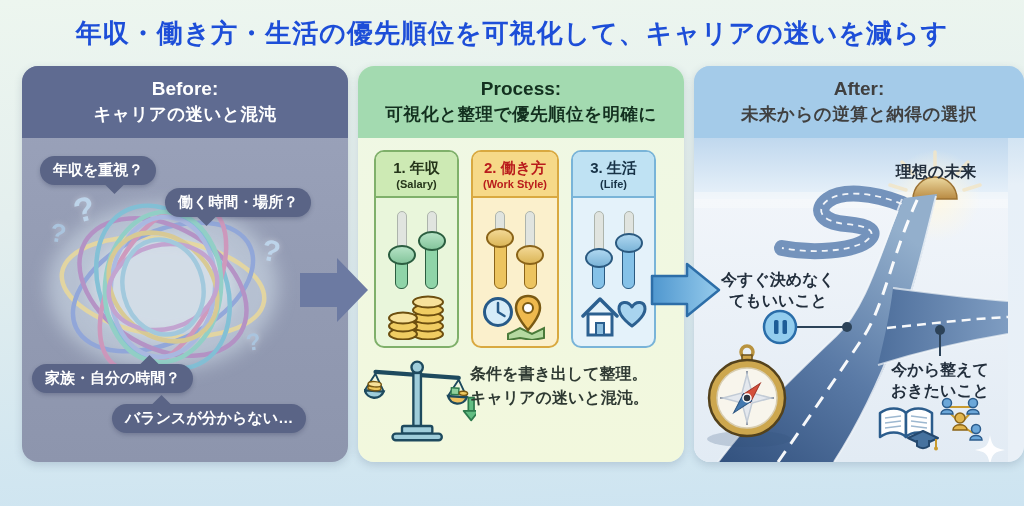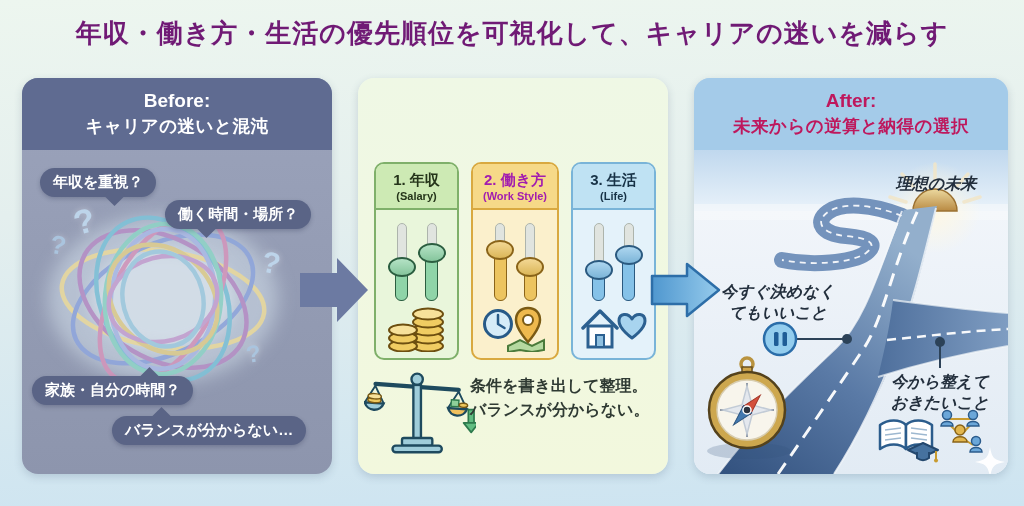--- a/index.html
+++ b/index.html
@@ -3,24 +3,24 @@
 <meta charset="utf-8">
 <style>
   html,body{margin:0;padding:0;}
   body{
     width:1024px;height:506px;position:relative;overflow:hidden;
     background:linear-gradient(178deg,#edf6ef 0%,#e4efee 40%,#cde4f1 100%);
     font-family:"Liberation Sans","DejaVu Sans",sans-serif;
   }
   .title{
     position:absolute;top:16px;left:0;width:1024px;text-align:center;
-    font-size:26px;font-weight:800;color:#701a75;letter-spacing:1px;white-space:nowrap;
+    font-size:26px;font-weight:800;color:#1d4ed8;letter-spacing:1px;white-space:nowrap;
   }
-  .panel{position:absolute;top:78px;height:396px;border-radius:16px;overflow:hidden;
-    box-shadow:0 3px 8px rgba(60,80,110,.20);}
+  .panel{position:absolute;top:66px;height:396px;border-radius:16px;overflow:hidden;
+    box-shadow:0 3px 8px rgba(60,80,110,.20);padding-left:16px;}
   .panel-header{position:absolute;top:0;left:0;right:0;height:72px;display:flex;
     flex-direction:column;justify-content:center;align-items:center;gap:2px;z-index:5;}
   .ph1{font-size:19px;font-weight:800;}
   .ph2{font-size:17.5px;font-weight:800;letter-spacing:.5px;white-space:nowrap;}
 
   
   #panel-before{left:22px;width:310px;background:linear-gradient(180deg,#9ba3bb 0%,#939bb3 55%,#8d95ad 100%);}
   #panel-before .panel-header{background:#5f6b91;color:#ffffff;}
   .tangle{position:absolute;left:8px;top:86px;width:270px;height:280px;}
   .qmark{position:absolute;font-weight:800;color:#bdd4ea;z-index:3;text-shadow:0 0 6px rgba(255,255,255,.35);}
@@ -32,40 +32,40 @@
   #panel-process{left:358px;width:310px;background:linear-gradient(180deg,#eff8e5 0%,#f2f8dd 100%);}
   #panel-process .panel-header{background:#a3dab0;color:#13301f;}
   .card{position:absolute;top:84px;height:194px;border-radius:10px;border:2px solid;overflow:hidden;
     display:flex;flex-direction:column;z-index:2;}
   .card-header{height:44px;display:flex;flex-direction:column;align-items:center;justify-content:center;border-bottom:2px solid;}
   .card-label{font-size:15px;font-weight:800;white-space:nowrap;}
   .card-sub{font-size:11px;font-weight:700;white-space:nowrap;}
   #card-salary{left:16px;width:81px;border-color:#7fb06a;background:#e9f6db;}
   #card-salary .card-header{background:#cdeab4;border-color:#7fb06a;color:#25351a;}
   #card-work{left:113px;width:84px;border-color:#d9a940;background:#fbf0cc;}
-  #card-work .card-header{background:#f6d988;border-color:#d9a940;color:#a21caf;}
+  #card-work .card-header{background:#f6d988;border-color:#d9a940;color:#b91c1c;}
   #card-life{left:213px;width:81px;border-color:#79b4d8;background:#e4f2fa;justify-content:center;}
   #card-life .card-header{background:#bfe2f3;border-color:#79b4d8;color:#173246;}
   .card-body{flex:1;display:flex;flex-direction:column;align-items:center;}
   .sliders-row{display:flex;gap:20px;margin-top:13px;}
   .slider{position:relative;width:10px;height:76px;}
   .slider .track{position:absolute;left:0;right:0;top:0;bottom:0;background:#e0e4df;border:1.5px solid #adb4ac;border-radius:6px;}
   .slider .fill{position:absolute;left:-1.5px;right:-1.5px;bottom:-1.5px;background:var(--c);border:1.5px solid var(--b);border-radius:6px;}
   .slider .knob{position:absolute;left:50%;transform:translateX(-50%);width:24px;height:16px;
     background:linear-gradient(180deg,#ffffff55,#00000012),var(--c);border:2px solid var(--b);border-radius:50%;}
   .card-icons{margin-top:auto;margin-bottom:6px;}
   .scale-wrap{position:absolute;left:6px;top:288px;z-index:2;}
   .process-summary{position:absolute;left:112px;top:296px;width:195px;z-index:2;}
   .process-summary div{font-size:16px;font-weight:800;color:#2f3a33;line-height:1.5;white-space:nowrap;}
 
   
   #panel-after{left:694px;width:314px;background:linear-gradient(180deg,#bcd6ec 0%,#cfe2f2 16%,#e7f0f8 30%,#e9f0f7 100%);}
-  #panel-after .panel-header{background:#a4cbe9;color:#be185d;}
+  #panel-after .panel-header{background:#a4cbe9;color:#404040;}
   .scene{position:absolute;left:0;top:72px;width:314px;height:324px;}
-  .after-label{position:absolute;text-align:center;font-weight:800;color:#232f3d;z-index:4;line-height:1.3;font-style:italic;}
+  .after-label{position:absolute;text-align:center;font-weight:800;color:#232f3d;z-index:4;line-height:1.3;}
   #label-ideal{left:172px;top:96px;width:140px;font-size:16px;}
   #label-notnow{left:4px;top:204px;width:160px;font-size:16px;}
   #label-prepare{left:166px;top:294px;width:160px;font-size:16px;}
 
   
   .flow-arrow{position:absolute;z-index:9;}
   #arrow-1{left:300px;top:258px;}
   #arrow-2{left:650px;top:262px;}
 </style>
 </head>
@@ -118,20 +118,24 @@
     <span>家族・自分の時間？</span>
     <span class="tail" style="top:-6px;right:36px;"></span>
   </div>
   <div class="bubble" style="left:90px;top:338px;">
     <span>バランスが分からない…</span>
     <span class="tail" style="top:-6px;left:42px;"></span>
   </div>
 </div>
 
 <div class="panel" id="panel-process">
+  <div class="panel-header">
+    <span class="ph1">Process:</span>
+    <span class="ph2">可視化と整理で優先順位を明確に</span>
+  </div>
 
   <div class="card" id="card-salary">
     <div class="card-header">
       <span class="card-label">1. 年収</span>
       <span class="card-sub">(Salary)</span>
     </div>
     <div class="card-body">
       <div class="sliders-row">
         <div class="slider" style="--c:#8fd4a8;--b:#2b5e40;">
           <div class="track"></div>
@@ -235,21 +239,21 @@
     <rect x="40" y="76" width="32" height="8" rx="2" fill="#9fcdda" stroke="#1e4a5e" stroke-width="2.5"></rect>
     <rect x="30" y="84" width="52" height="7" rx="3.5" fill="#9fcdda" stroke="#1e4a5e" stroke-width="2.5"></rect>
     <g>
       <rect x="110" y="46" width="6" height="14" fill="#62bd82" stroke="#2e7a4d" stroke-width="1.8"></rect>
       <path d="M105 60 L121 60 L113 70 Z" fill="#62bd82" stroke="#2e7a4d" stroke-width="1.8" stroke-linejoin="round"></path>
     </g>
   </svg>
 
   <div class="process-summary">
     <div>条件を書き出して整理。</div>
-    <div>バランスが分からない。</div>
+    <div>キャリアの迷いと混沌。</div>
   </div>
 </div>
 
 <div class="panel" id="panel-after">
   <div class="panel-header">
     <span class="ph1">After:</span>
     <span class="ph2">未来からの逆算と納得の選択</span>
   </div>
 
   <svg class="scene" viewBox="0 0 314 324">

